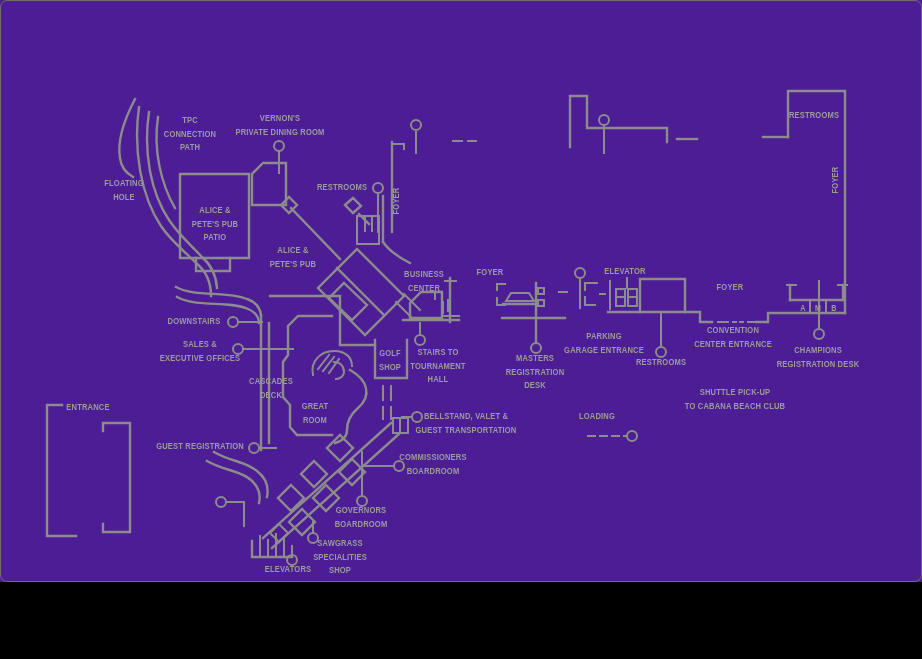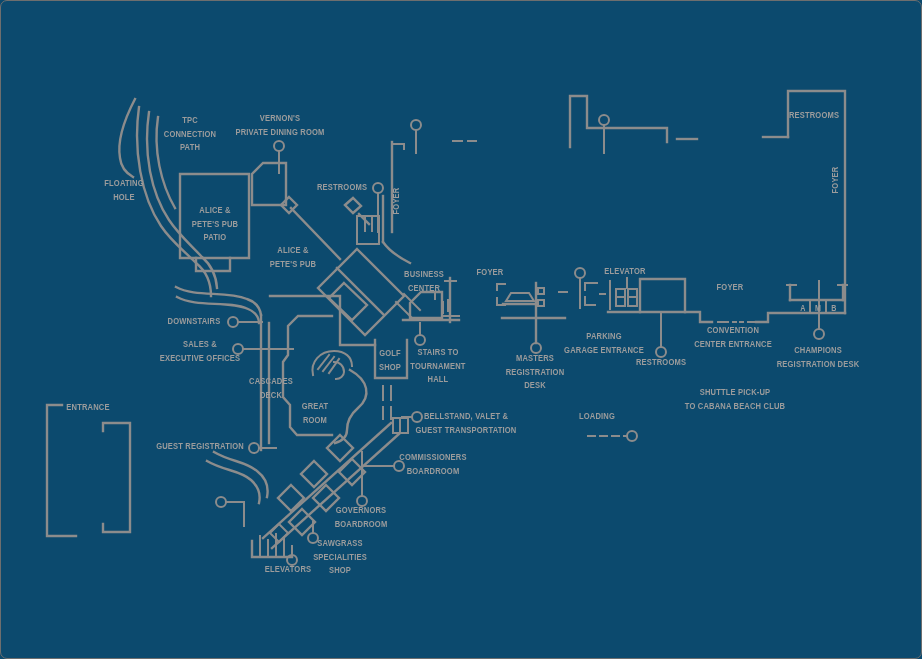--- a/index.html
+++ b/index.html
@@ -1,16 +1,16 @@
 <!DOCTYPE html>
 <html><head>
 <meta charset="utf-8">
 <style>
   html,body{margin:0;padding:0;background:#000;}
-  .stage{position:relative;width:922px;height:659px;background:#0c4a6e;overflow:hidden;
+  .stage{position:relative;width:922px;height:582px;background:#4c1d95;overflow:hidden;
          font-family:"Liberation Sans", sans-serif;}
   .frame{position:absolute;inset:0;border:1px solid #6e6e6e;border-radius:7px;pointer-events:none;}
   svg.plan{position:absolute;left:0;top:0;}
   .lbl{position:absolute;color:#9c9c9c;font-size:9px;font-weight:bold;line-height:1.5;
        letter-spacing:.2px;text-align:center;white-space:pre-line;
        transform:translate(-50%,-50%) scaleX(.84);transform-origin:center;}
   .lbl.vert{transform:translate(-50%,-50%) rotate(-90deg) scaleX(.84);}
   .lbl.sm{font-size:8.5px;}
 </style>
 </head>

